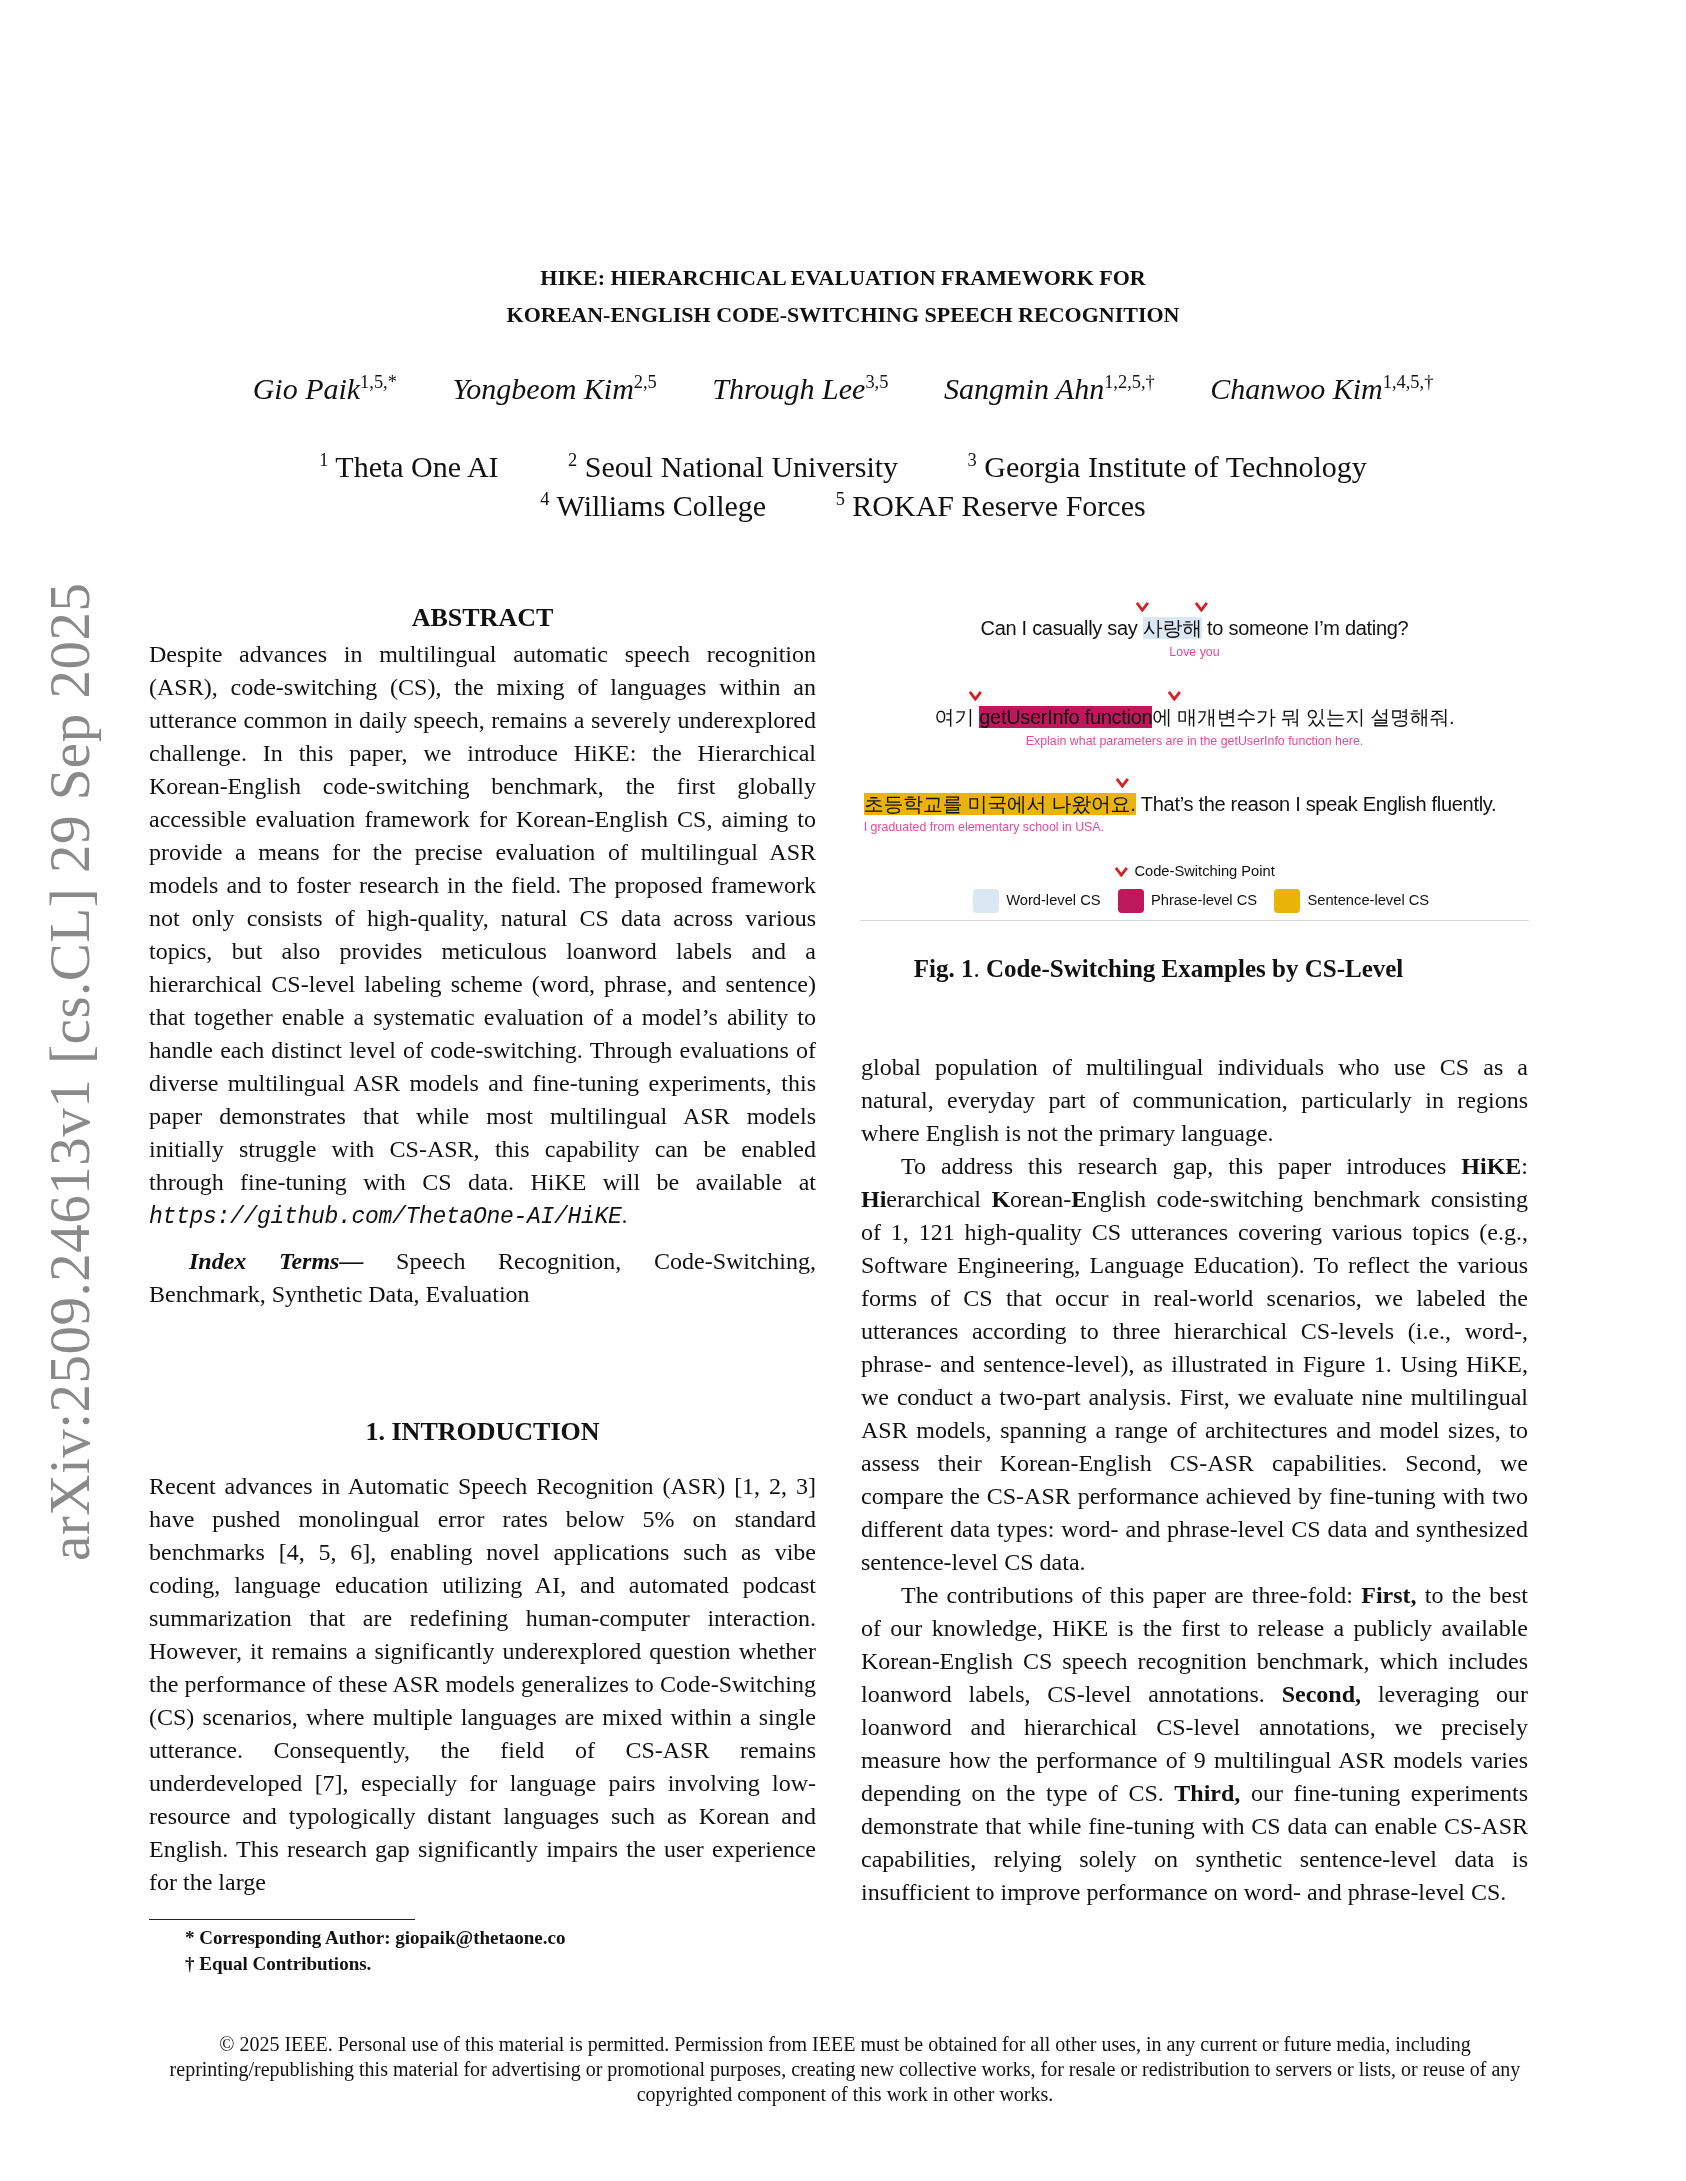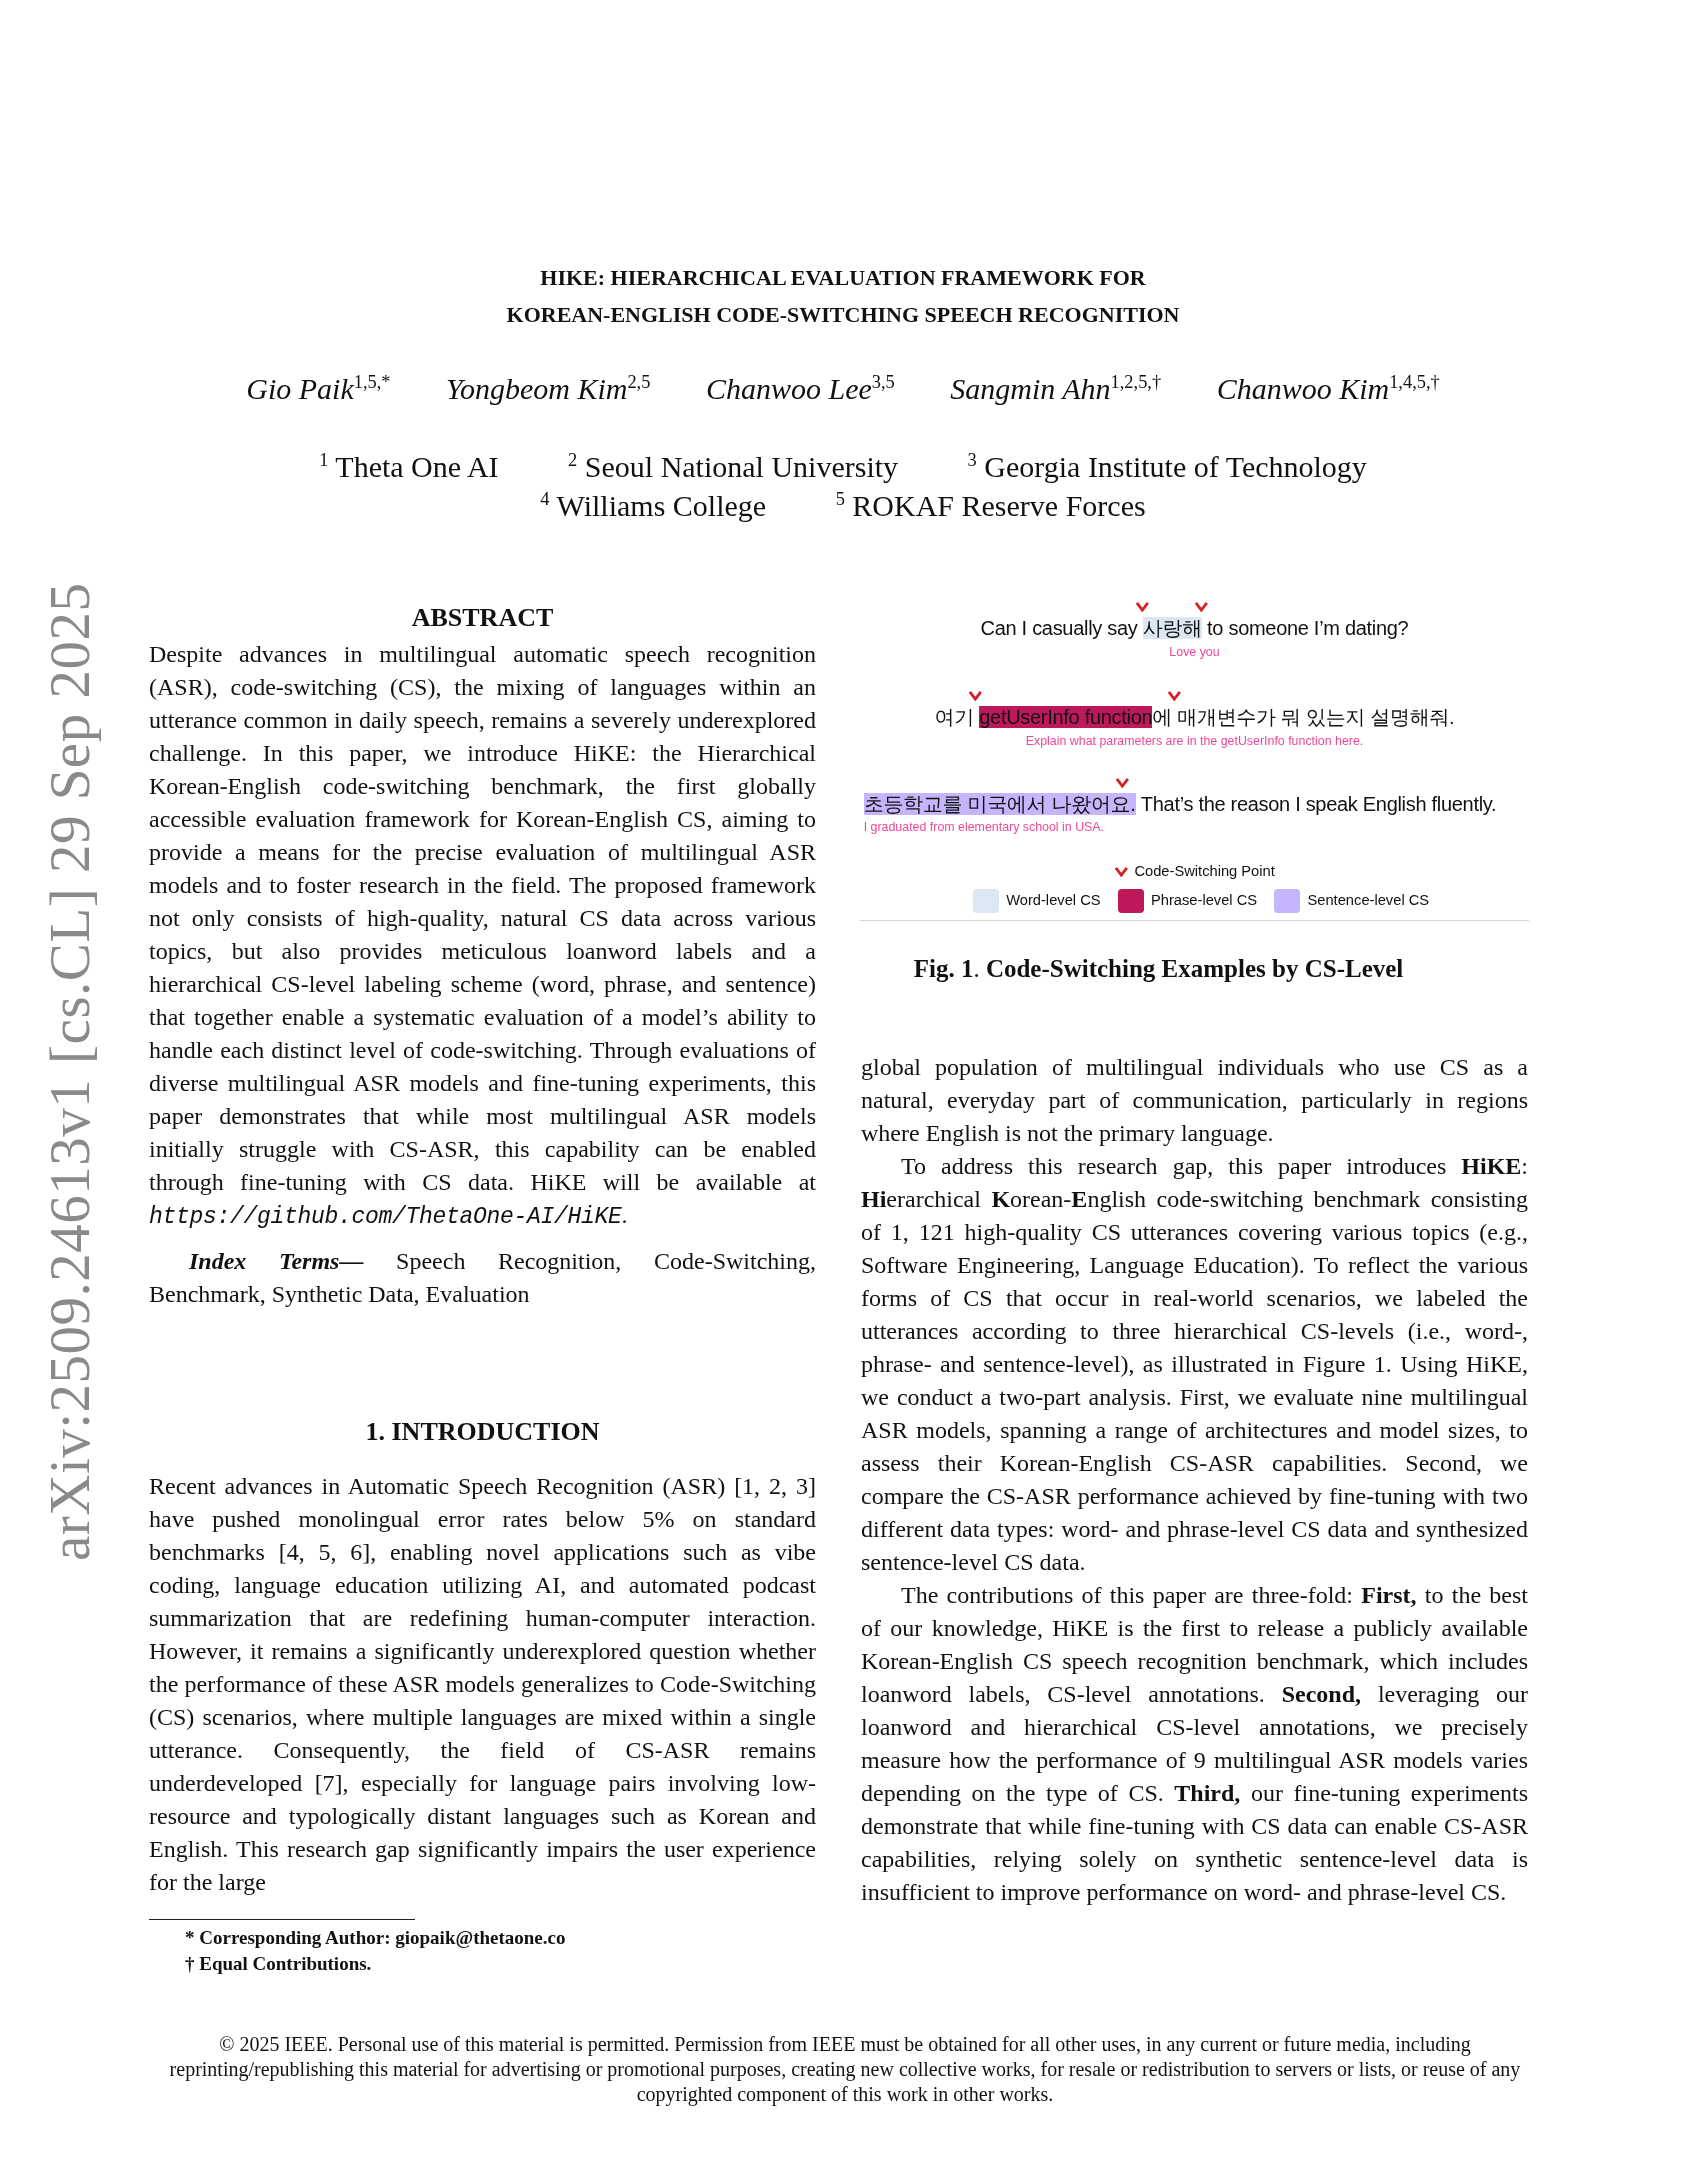--- a/index.html
+++ b/index.html
@@ -54,21 +54,21 @@
   .figure {
     left: 860px; top: 597px; width: 669px; height: 323px;
     font-family: "Liberation Sans", "DejaVu Sans", sans-serif; color: #111;
     border-bottom: 1.4px solid #d8d8d8;
   }
   .fig-line { position: absolute; left: 0; width: 669px; text-align: center; white-space: nowrap; }
   .fig-main { font-size: 20px; letter-spacing: -0.3px; }
   .fig-sub { font-size: 12.4px; color: #ec4899; }
   .hl-word { background: #dce7f4; }
   .hl-phrase { background: #be185d; }
-  .hl-sent { background: #c4b5fd; }
+  .hl-sent { background: #eab308; }
   .chev {
     position: absolute; width: 14.7px; height: 11px;
   }
   .chev svg { display: block; }
   .legend { font-size: 14.7px; }
   .swatch { display: inline-block; width: 26px; height: 24px; border-radius: 3.7px; vertical-align: middle; margin: 0 7.3px 0 13px; }
   .caption {
     left: 825px; width: 667px; top: 955px; text-align: center; font-weight: bold; font-size: 25px;
   }
 </style>
@@ -78,21 +78,21 @@
 <div class="stamp">arXiv:2509.24613v1  [cs.CL]  29 Sep 2025</div>
 
 <div class="abs title">
   <div>HIKE: HIERARCHICAL EVALUATION FRAMEWORK FOR</div>
   <div>KOREAN-ENGLISH CODE-SWITCHING SPEECH RECOGNITION</div>
 </div>
 
 <div class="abs authors">
   <span class="au"><span>Gio Paik</span><sup>1,5,*</sup></span>
   <span class="au"><span>Yongbeom Kim</span><sup>2,5</sup></span>
-  <span class="au"><span>Chanwoo Lee</span><sup>3,5</sup></span>
+  <span class="au"><span>Through Lee</span><sup>3,5</sup></span>
   <span class="au"><span>Sangmin Ahn</span><sup>1,2,5,†</sup></span>
   <span class="au"><span>Chanwoo Kim</span><sup>1,4,5,†</sup></span>
 </div>
 
 <div class="abs affil" style="top:450px;">
   <span class="a"><sup>1</sup> <span>Theta One AI</span></span>
   <span class="a"><sup>2</sup> <span>Seoul National University</span></span>
   <span class="a"><sup>3</sup> <span>Georgia Institute of Technology</span></span>
 </div>
 <div class="abs affil" style="top:489px;">

